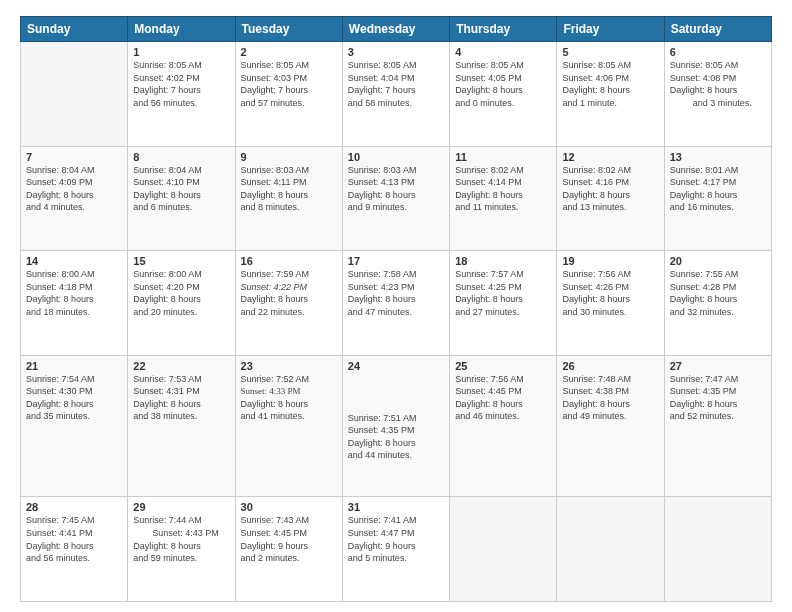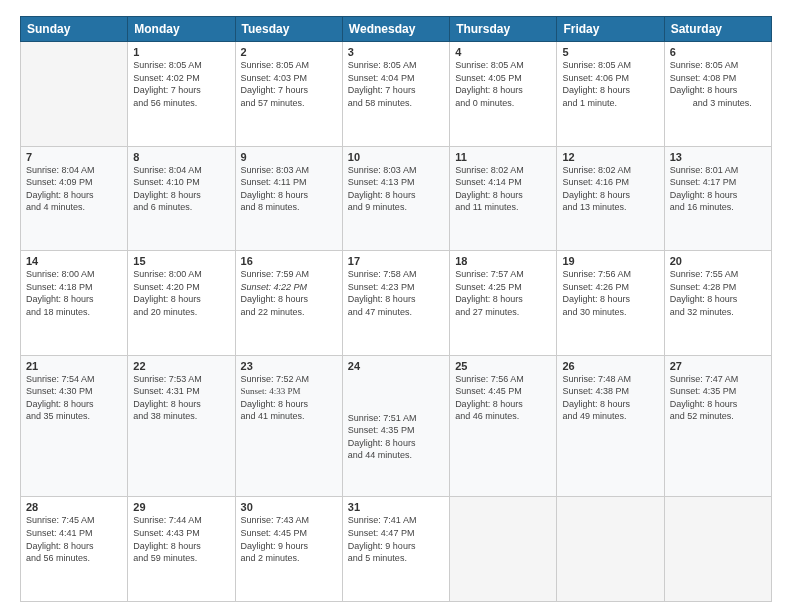--- a/index.html
+++ b/index.html
@@ -379,21 +379,21 @@
               <span style="display: block;">Sunrise: 7:45 AM</span>
               <span style="display: block;">Sunset: 4:41 PM</span>
               <span style="display: block;">Daylight: 8 hours</span>
               <span style="display: block;">and 56 minutes.</span>
             </div>
           </td>
           <td>
             <span class="day-number">29</span>
             <div class="day-info">
               <span style="display: block;">Sunrise: 7:44 AM</span>
-              <span style="display: block;">Sunset: 4:43 PM</span>
+              <span style="display: block; margin-left: 19px;">Sunset: 4:43 PM</span>
               <span style="display: block;">Daylight: 8 hours</span>
               <span style="display: block;">and 59 minutes.</span>
             </div>
           </td>
           <td>
             <span class="day-number">30</span>
             <div class="day-info">
               <span style="display: block;">Sunrise: 7:43 AM</span>
               <span style="display: block;">Sunset: 4:45 PM</span>
               <span style="display: block;">Daylight: 9 hours</span>

